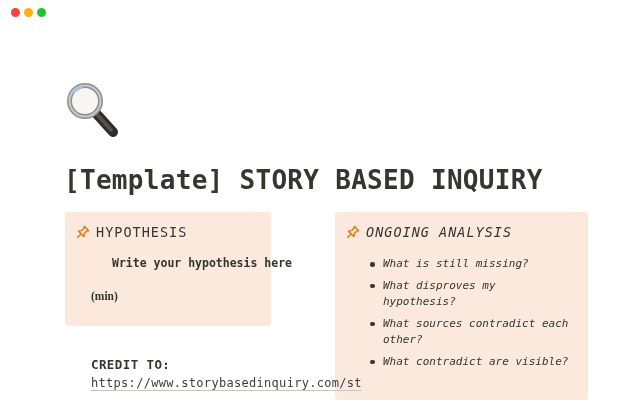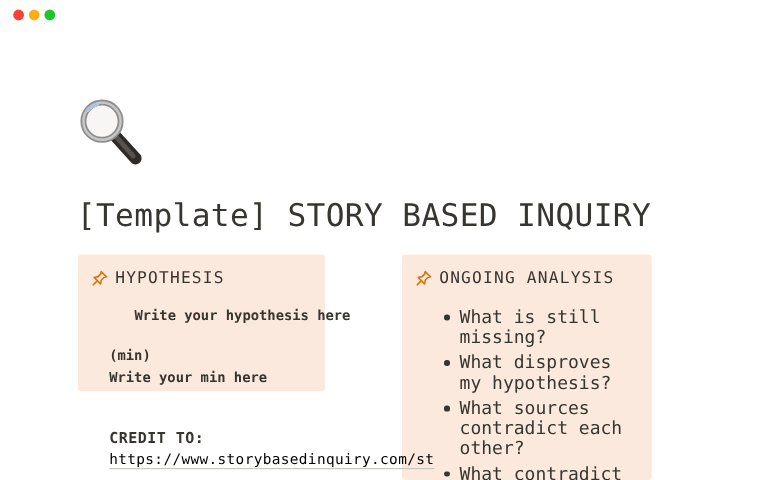--- a/index.html
+++ b/index.html
@@ -21,69 +21,69 @@
   .tl-red    { background: #F84437; }
   .tl-yellow { background: #FFAE14; }
   .tl-green  { background: #1BC72C; }
 
   
   .page-icon { position: absolute; left: 64px; top: 82px; width: 56px; height: 56px; }
 
   
   .page-title {
     position: absolute; left: 64px; top: 164px;
-    font-size: 26px; font-weight: normal; letter-spacing: 0.3px;
+    font-size: 26px; font-weight: bold; letter-spacing: 0.3px;
     white-space: nowrap; color: #37352F; line-height: 32px;
   }
 
   
   .callout {
     position: absolute; top: 212px;
     background: #FAE9DC; border-radius: 3px;
     padding: 12px 16px 12px 10px;
   }
   .callout-left  { left: 65px;  width: 206px; height: 114px; }
-  .callout-right { left: 335px; width: 208px; height: 188px; }
+  .callout-right { left: 335px; width: 253px; height: 188px; font-style: italic; }
 
   .callout-header { display: flex; align-items: center; gap: 5px; }
   .pushpin-icon { width: 16px; height: 16px; flex: 0 0 16px; }
   .callout-title {
     font-size: 13.5px; letter-spacing: 1px; color: #37352F;
     white-space: nowrap; line-height: 16px;
   }
 
   .hypothesis-body { margin: 15px 0 0 16px; }
   .hypothesis-line1 {
     font-size: 11.5px; font-weight: bold; line-height: 16px; white-space: nowrap; margin-left: 21px;
   }
   .hypothesis-para2 { margin-top: 16px; }
   .hypothesis-line2, .hypothesis-line3 {
-    font-size: 11.5px; font-weight: bold; line-height: 18px; white-space: nowrap;
+    font-size: 11.5px; font-weight: bold; line-height: 18px; white-space: nowrap; font-family: Liberation Serif, serif;
   }
 
   .analysis-list { margin: 16px 0 0 22px; list-style: none; }
   .analysis-list li {
     position: relative; padding-left: 16px;
-    font-size: 15px; line-height: 16.5px; margin-bottom: 5px;
+    font-size: 11px; line-height: 16.5px; margin-bottom: 5px;
     color: #37352F;
   }
   .analysis-list li::before {
     content: ""; position: absolute; left: 3px; top: 6px;
     width: 4.5px; height: 4.5px; border-radius: 50%; background: #37352F;
   }
 
   
   .credit { position: absolute; left: 63px; top: 358px; margin-left: 28px; }
   .credit-label {
     font-size: 12.5px; font-weight: bold; letter-spacing: 0.4px;
     color: #37352F; line-height: 14px; white-space: nowrap;
   }
   .credit-link {
     display: inline-block; margin-top: 4px;
-    font-size: 12px; letter-spacing: 0.3px; color: #000000;
+    font-size: 12px; letter-spacing: 0.3px; color: #404040;
     text-decoration-color: #C9C6C0;
     text-underline-offset: 3px; white-space: nowrap; line-height: 14px;
   }
 </style>
 </head>
 <body>
 
 <div class="traffic-lights">
   <span class="tl-dot tl-red"></span>
   <span class="tl-dot tl-yellow"></span>
@@ -107,21 +107,20 @@
     <svg class="pushpin-icon" viewBox="0 0 24 24" fill="none" stroke="#D9730D" stroke-width="2" stroke-linecap="round" stroke-linejoin="round">
       <path d="M14 3.5 L20.5 10 L17.3 10.9 L14.2 14 L13.2 18.8 L5.2 10.8 L10 9.8 L13.1 6.7 Z"></path>
       <path d="M8 16 L4 20"></path>
     </svg>
     <span class="callout-title">HYPOTHESIS</span>
   </div>
   <div class="hypothesis-body">
     <div class="hypothesis-line1">Write your hypothesis here</div>
     <div class="hypothesis-para2">
       <div class="hypothesis-line2">(min)</div>
-      <div class="hypothesis-line3">Write your min here</div>
     </div>
   </div>
 </div>
 
 <div class="callout callout-right">
   <div class="callout-header">
     <svg class="pushpin-icon" viewBox="0 0 24 24" fill="none" stroke="#D9730D" stroke-width="2" stroke-linecap="round" stroke-linejoin="round">
       <path d="M14 3.5 L20.5 10 L17.3 10.9 L14.2 14 L13.2 18.8 L5.2 10.8 L10 9.8 L13.1 6.7 Z"></path>
       <path d="M8 16 L4 20"></path>
     </svg>

